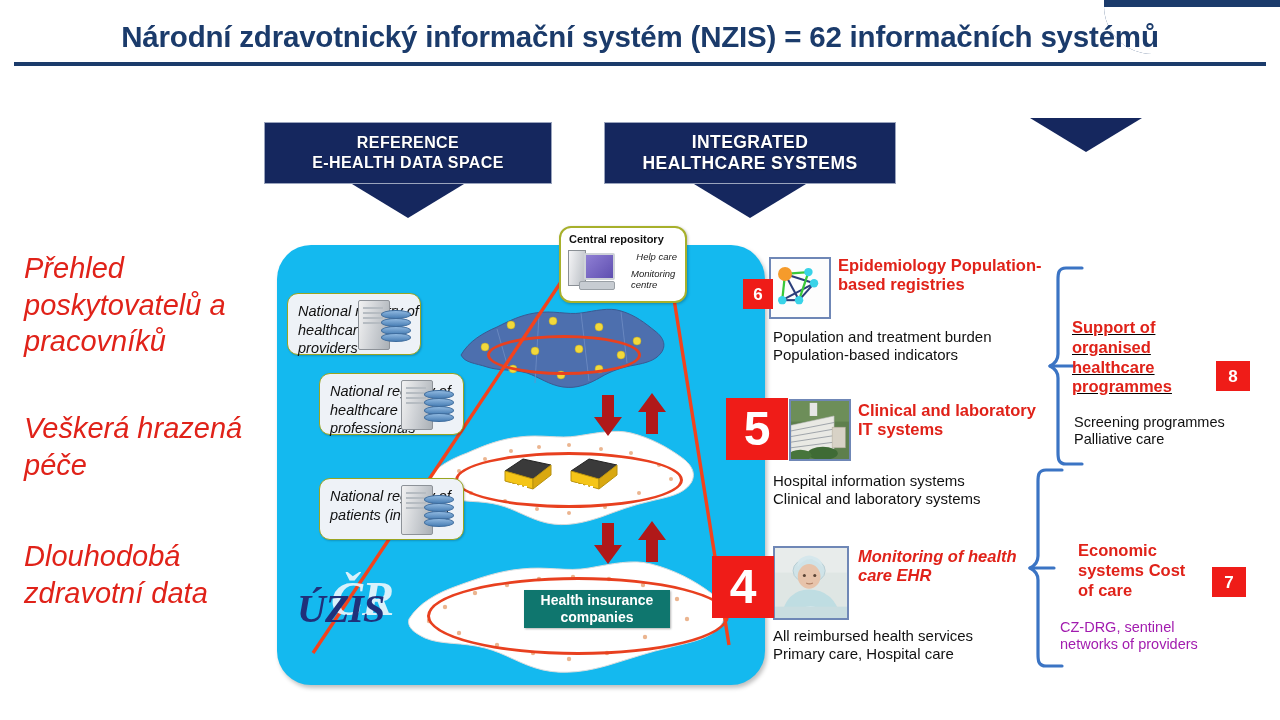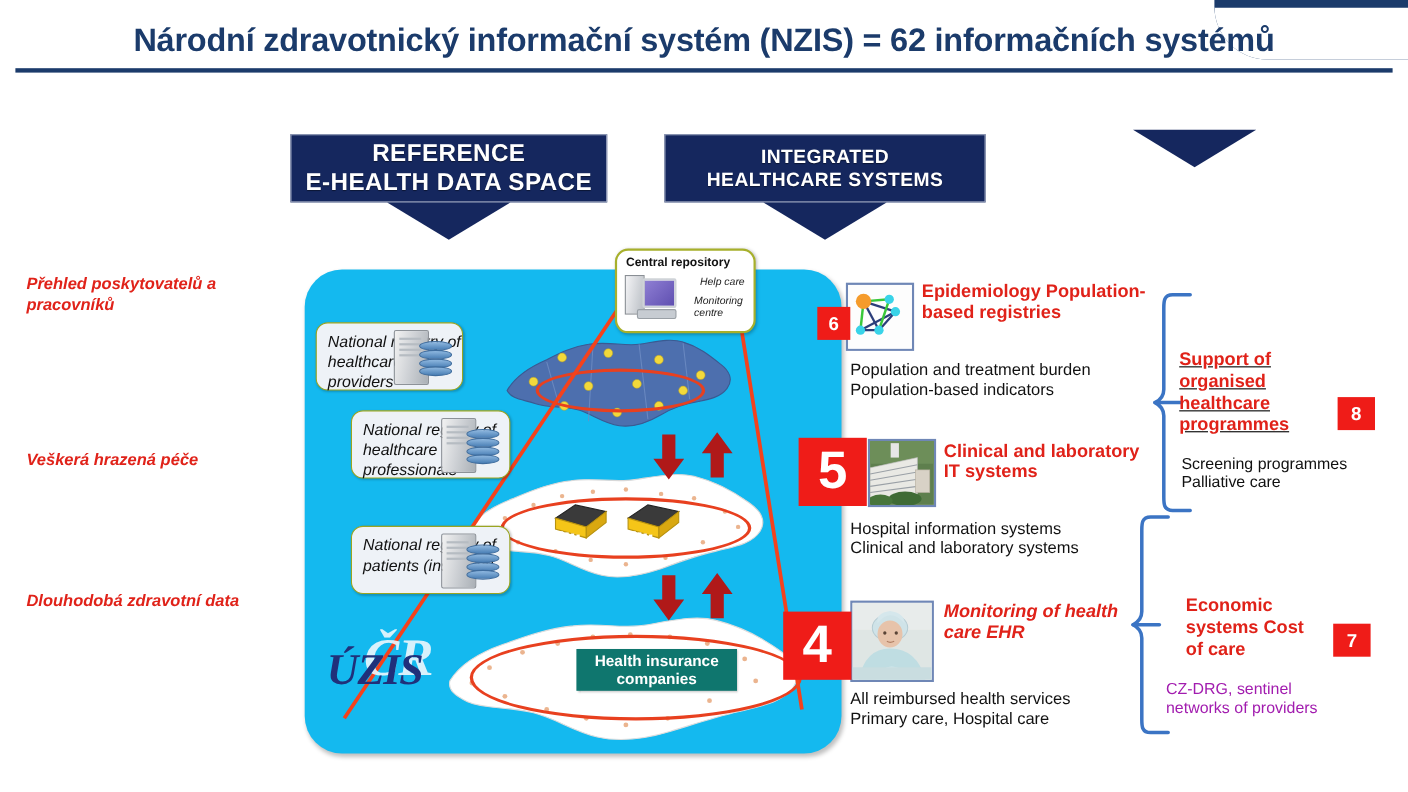--- a/index.html
+++ b/index.html
@@ -53,32 +53,32 @@
     box-sizing:border-box;
     text-shadow:0 1px 1px rgba(0,0,0,.45);
   }
   .banner-arrow{
     width:0;height:0;margin:0 auto;
     border-left:56px solid transparent;
     border-right:56px solid transparent;
     border-top:34px solid #15275e;
   }
   #banner-reference{left:264px;top:122px;width:288px;}
-  #banner-reference .banner{height:62px;font-size:22px;}
+  #banner-reference .banner{height:62px;font-size:16px;}
   #banner-integrated{left:604px;top:122px;width:292px;}
   #banner-integrated .banner{height:62px;font-size:17.5px;}
   #banner-special{left:914px;top:118px;width:344px;}
   #banner-special .banner{height:66px;font-size:17.5px;}
 
   
   .note{
     position:absolute;
     color:#e02219;
-    font-style:italic;font-weight:bold;
-    font-size:15px;line-height:1.26;
+    font-style:italic;font-weight:normal;
+    font-size:29px;line-height:1.26;
     font-family:"Liberation Sans", sans-serif;
   }
   #note-1{left:24px;top:250px;width:230px;}
   #note-2{left:24px;top:410px;width:230px;}
   #note-3{left:24px;top:538px;width:230px;}
 
   
   #blue-panel{
     position:absolute;left:277px;top:245px;width:488px;height:440px;
     background:#14b9ef;

